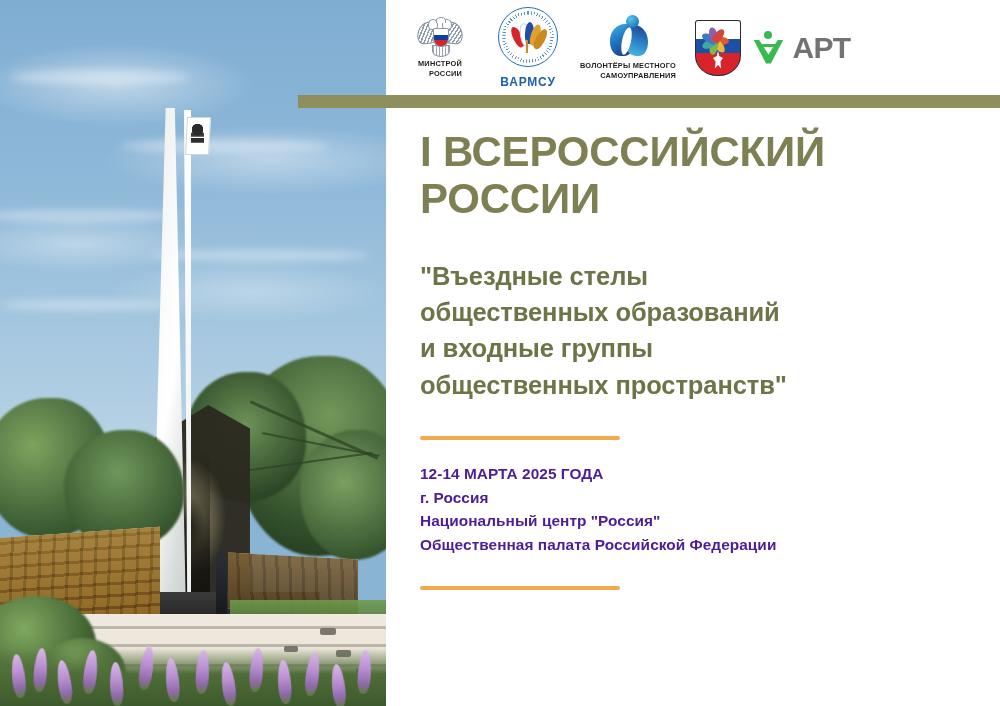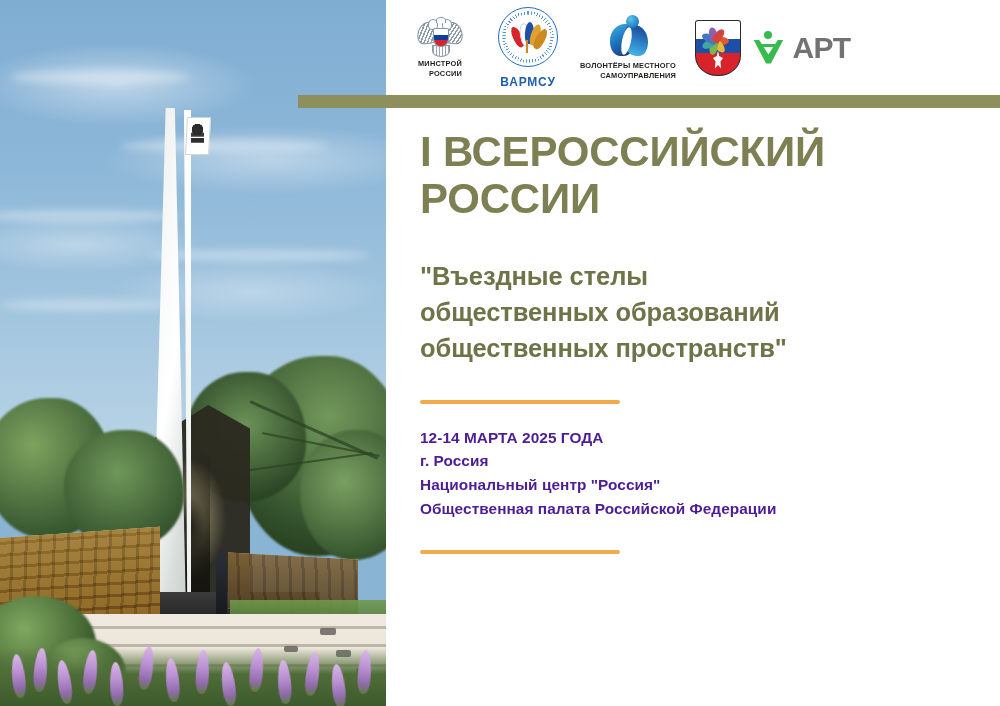--- a/index.html
+++ b/index.html
@@ -553,20 +553,21 @@
 
   <div class="content">
     <h1 class="title">
       <span>I ВСЕРОССИЙСКИЙ</span><br>
       <span>РОССИИ</span>
     </h1>
 
     <div class="subtitle">
       <div>"Въездные стелы</div>
       <div>общественных образований</div>
+      <div>и входные группы</div>
       <div>общественных пространств"</div>
     </div>
 
     <div class="rule top"></div>
 
     <div class="details">
       <div>12-14 МАРТА 2025 ГОДА</div>
       <div>г. Россия</div>
       <div>Национальный центр "Россия"</div>
       <div>Общественная палата Российской Федерации</div>

